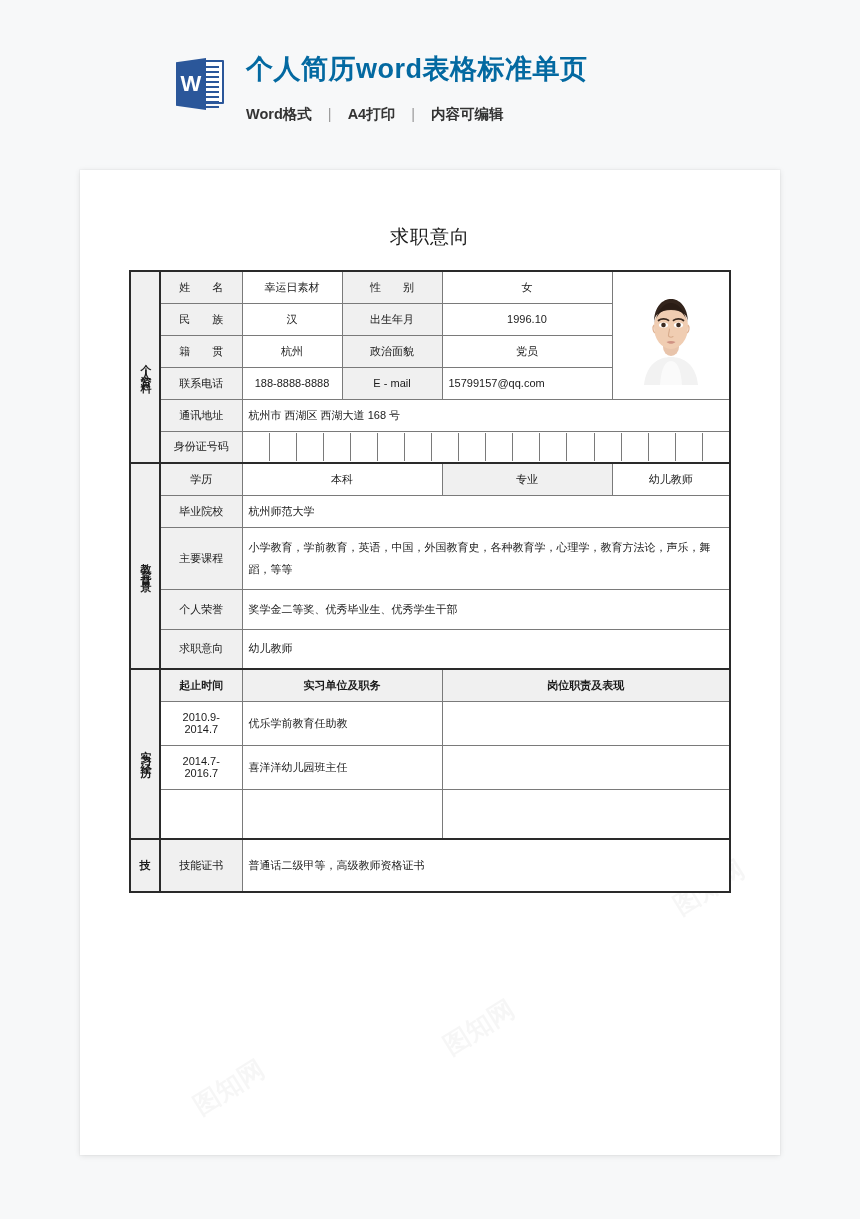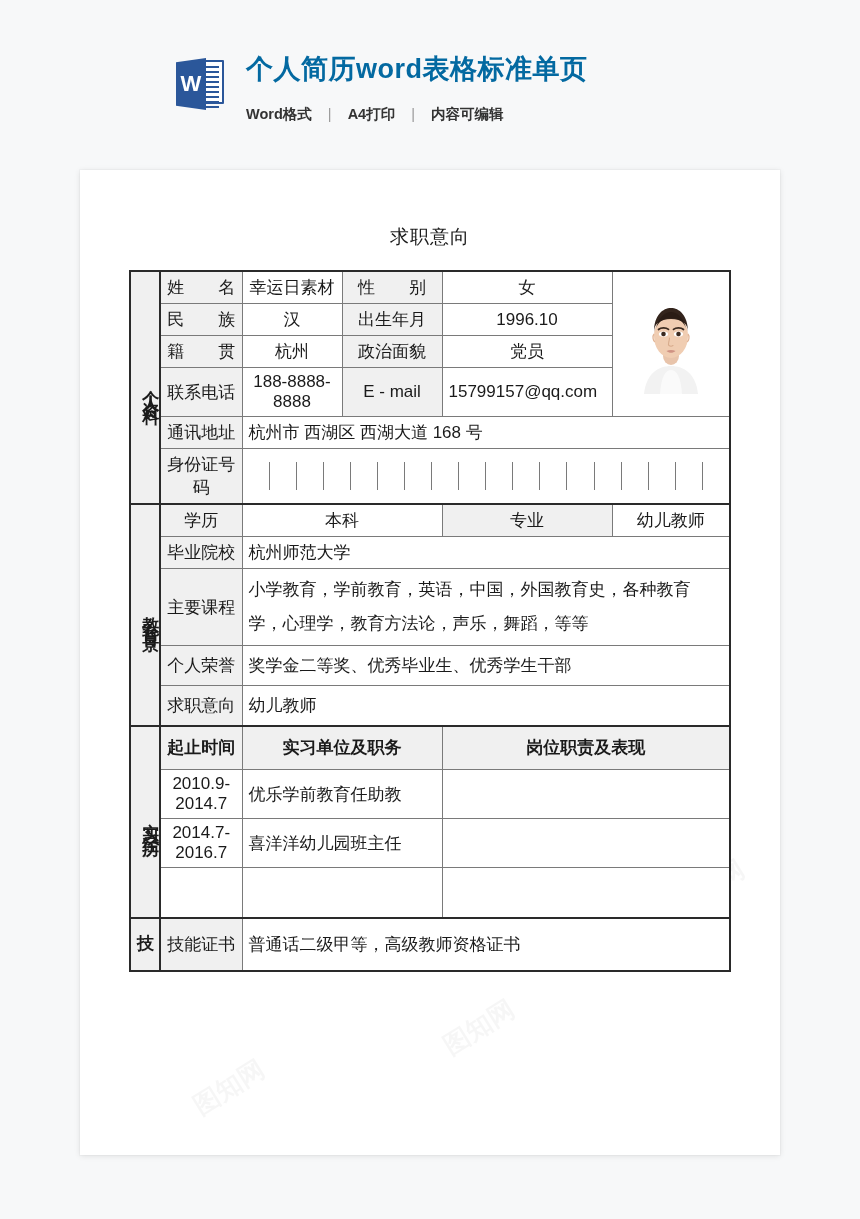--- a/index.html
+++ b/index.html
@@ -71,21 +71,21 @@
   .resume {
     border-collapse: collapse;
     margin: 0 auto;
     width: 600px;
     table-layout: fixed;
     position:relative;
     background: transparent;
   }
   .resume td {
     border: 1px solid #7a7a7a;
-    font-size: 17px;
+    font-size: 11px;
     color:#1a1a1a;
     padding: 4px 6px;
     vertical-align: middle;
     height: 32px;
     background: #ffffff;
     margin-top: 29px;
   }
   .lbl { background:#f0f0f0 !important; text-align:center; }
   .val { text-align:center; }
   .valleft { text-align:left; padding-left:8px; }
@@ -286,21 +286,21 @@
 
       <tr>
         <td class="lbl" style="height:40px">求职意向</td>
         <td class="valleft edge-r" colspan="4">幼儿教师</td>
       </tr>
 
       <tr class="sec-top">
         <td class="sidebar-cell" rowspan="4">
           <span style="writing-mode:vertical-rl; text-orientation:upright; letter-spacing:6px; margin:0 auto;">实习经历</span>
         </td>
-        <td class="bold-head" style="height:44px">起止时间</td>
+        <td class="bold-head" style="height:32px">起止时间</td>
         <td class="bold-head" colspan="2">实习单位及职务</td>
         <td class="bold-head edge-r" colspan="2">岗位职责及表现</td>
       </tr>
 
       <tr>
         <td class="val" style="height:44px">2010.9-2014.7</td>
         <td class="valleft" colspan="2">优乐学前教育任助教</td>
         <td class="valleft edge-r" colspan="2"></td>
       </tr>
 

